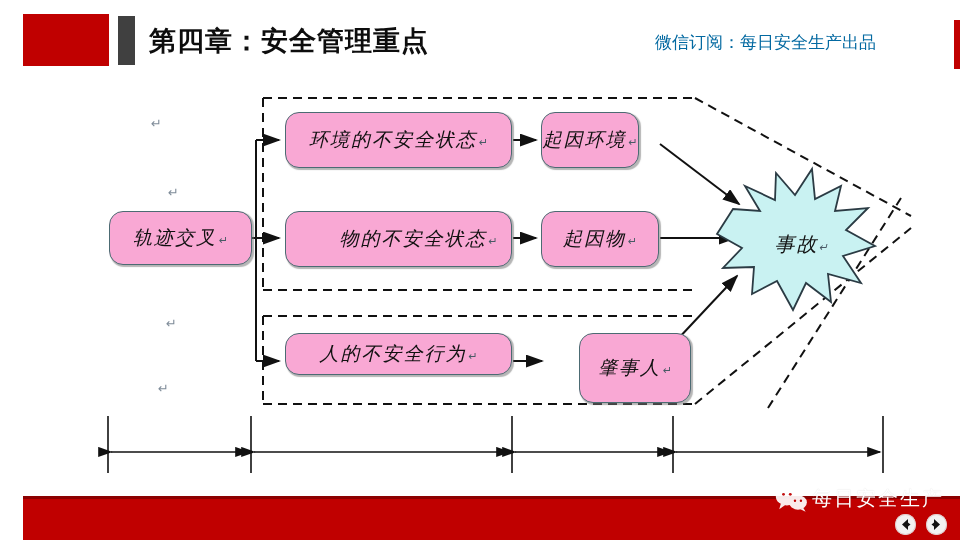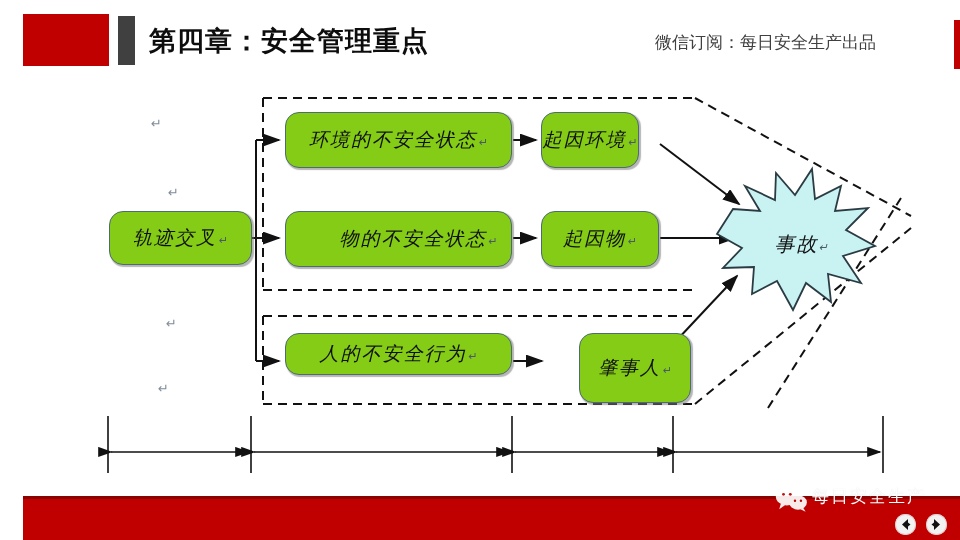--- a/index.html
+++ b/index.html
@@ -22,59 +22,59 @@
     background:#404040;
   }
   .hdr-title{
     position:absolute;left:126px;top:23px;
     font-size:27px;font-weight:bold;color:#0d0d0d;
     letter-spacing:1px;white-space:nowrap;
     font-family:"DejaVu Sans","Liberation Sans",sans-serif;
   }
   .hdr-sub{
     position:absolute;left:632px;top:31px;
-    font-size:17px;color:#404040;white-space:nowrap;
+    font-size:17px;color:#0369a1;white-space:nowrap;
     font-family:"DejaVu Sans","Liberation Sans",sans-serif;
   }
   .hdr-red-right{
     position:absolute;left:931px;top:20px;width:29px;height:49px;
     background:#c00000;
   }
 
   
   .footer-band{
     position:absolute;left:0;top:496px;width:960px;height:44px;
     background:#c00000;
     border-top:3px solid #8c0000;
     box-sizing:border-box;
   }
   .wx-logo{
     position:absolute;left:752px;top:486px;width:34px;height:26px;
     opacity:.92;
   }
   .wx-brand{
     position:absolute;left:789px;top:485px;
-    font-size:17px;color:#ffffff;letter-spacing:2px;white-space:nowrap;
+    font-size:20px;color:#ffffff;letter-spacing:2px;white-space:nowrap;
     font-family:"DejaVu Sans","Liberation Sans",sans-serif;
     text-shadow:0 0 1px rgba(0,0,0,.15);
   }
   .nav-btn{
     position:absolute;top:514px;width:21px;height:21px;border-radius:50%;
     background:#f2f2f2;box-shadow:0 0 0 1px #e0cccc inset;
   }
   .nav-prev{left:872px;}
   .nav-next{left:903px;}
   .nav-btn svg{position:absolute;left:4px;top:4px;}
 
   
   #diagram{position:absolute;left:0;top:78px;width:960px;height:400px;}
 
   .node{
     position:absolute;
-    background:#84cc16;
+    background:#f9a8d4;
     border:1.6px solid #4c6b73;
     border-radius:14px;
     box-shadow:1.5px 1.5px 1px rgba(120,120,120,.55);
     display:flex;align-items:center;justify-content:center;
     box-sizing:border-box;
   }
   .node span{
     font-size:19px;color:#111;letter-spacing:2px;white-space:nowrap;
     font-family:"DejaVu Sans","Liberation Sans",sans-serif;
   }

